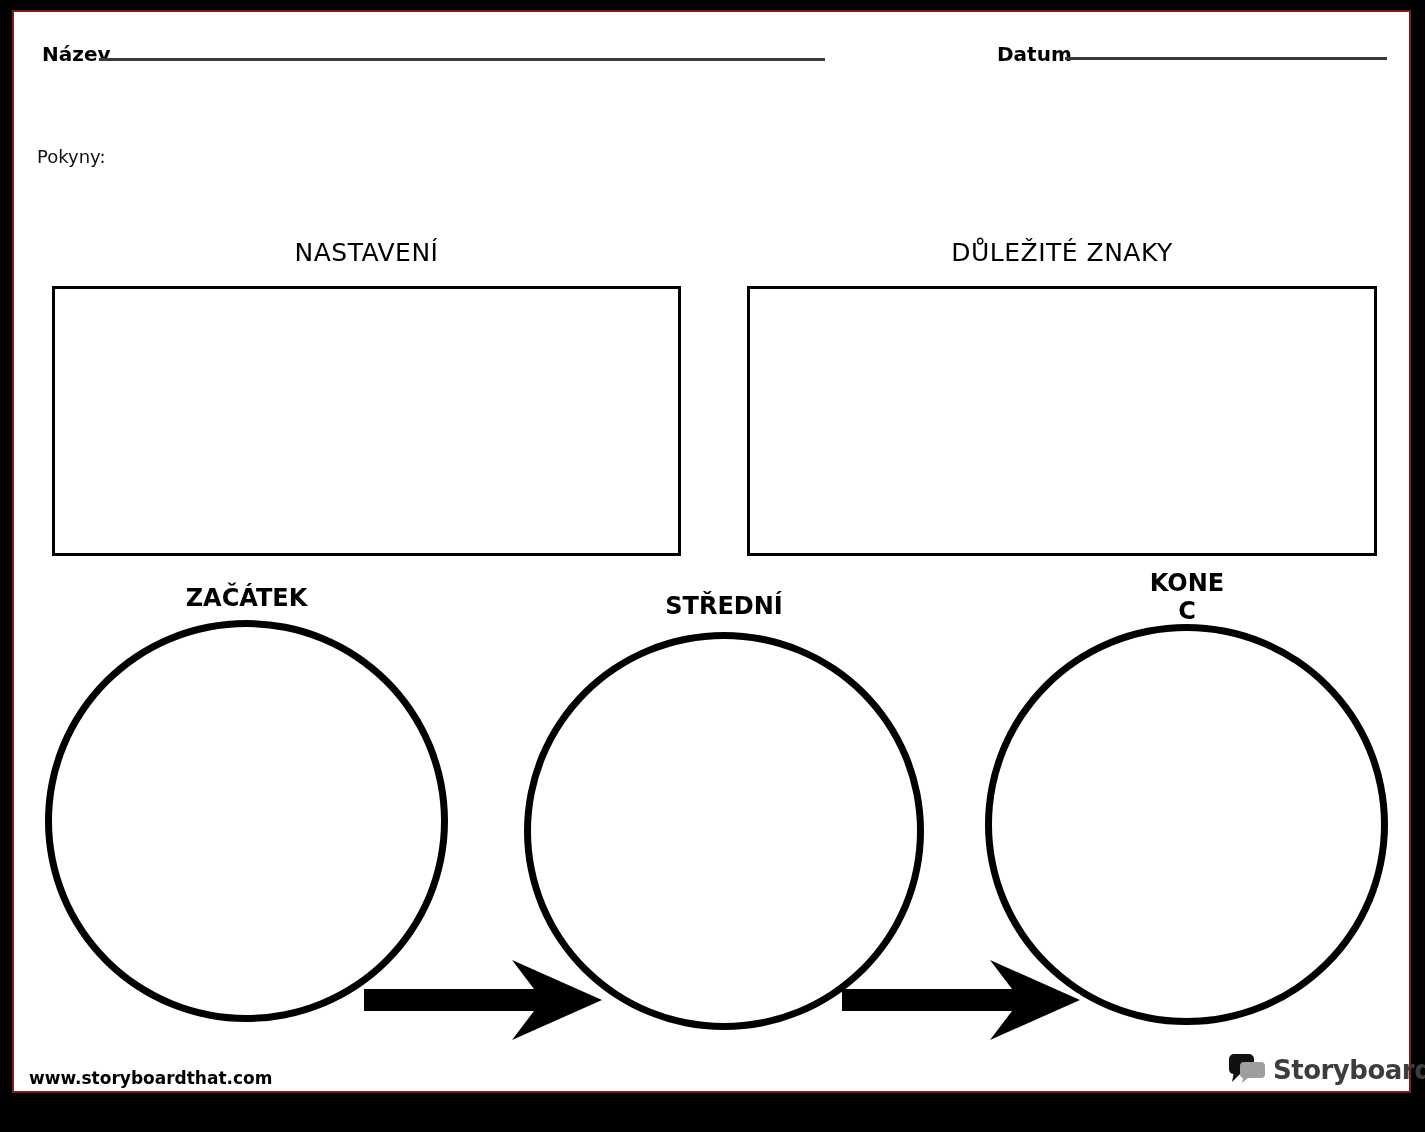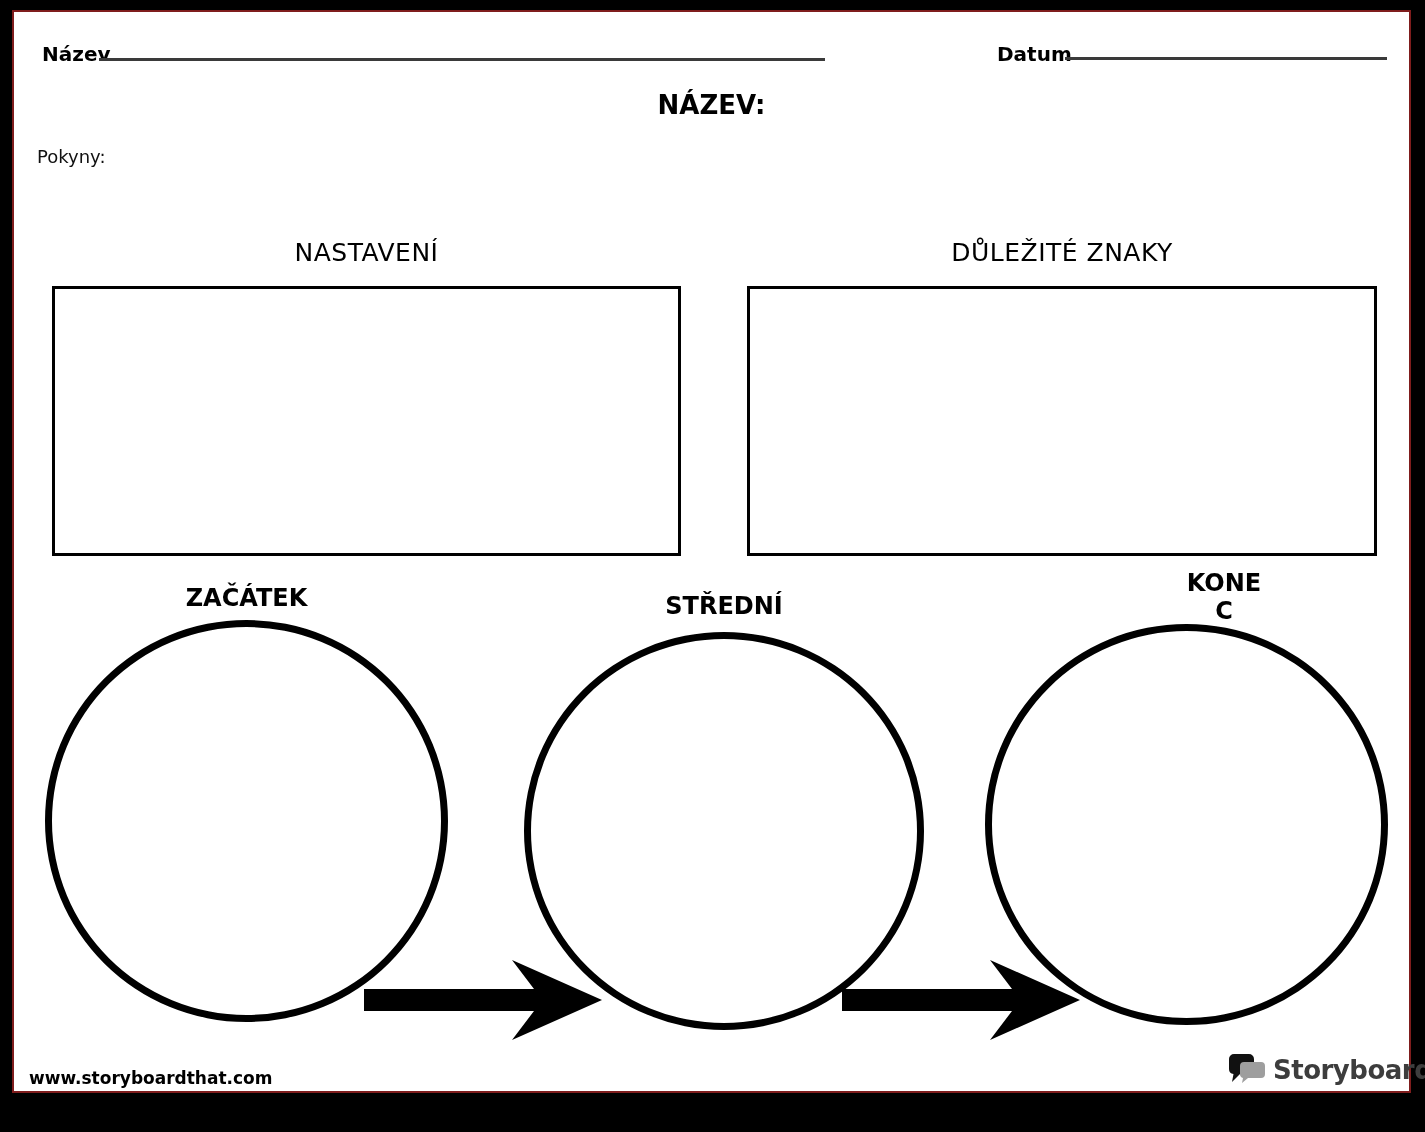--- a/index.html
+++ b/index.html
@@ -10,39 +10,38 @@
   }
   .abs { position:absolute; }
   .label-bold { font-weight:bold; font-size:20px; color:#000; }
   .fill-line { position:absolute; height:3px; background:#3a3a3a; }
   .page-title { position:absolute; left:0; width:100%; text-align:center; font-weight:bold; font-size:26px; color:#000; }
   .instructions { position:absolute; font-size:18px; color:#111; }
   .section-title { position:absolute; text-align:center; font-weight:normal; font-size:25px; letter-spacing:0.5px; color:#000; }
   .story-box { position:absolute; border:3px solid #000; background:#fff; }
   .circle { position:absolute; border:7px solid #000; border-radius:50%; background:#fff; }
   .circle-label { position:absolute; text-align:center; font-weight:bold; font-size:24px; color:#000; }
-  .circle-label.wrap { word-break:break-all; line-height:1.15;margin-left:37px; }
+  .circle-label.wrap { word-break:break-all; line-height:1.15; }
   .arrow-svg { position:absolute; }
   .site-url { position:absolute; font-weight:bold; font-size:17px; color:#000; }
   .logo { position:absolute; display:flex; align-items:center; }
   .logo-text { font-size:26px; font-weight:600; letter-spacing:-0.5px; white-space:nowrap; }
   .logo-text .dark { color:#3d3d3d; }
 </style>
 </head>
 <body>
 
 <div class="sheet">
 
   <span class="label-bold abs" style="left:28px; top:30px;">Název</span>
   <div class="fill-line" style="left:85px; top:46px; width:726px;"></div>
 
   <span class="label-bold abs" style="left:983px; top:30px;">Datum</span>
   <div class="fill-line" style="left:1051px; top:45px; width:322px;"></div>
 
-  <div class="page-title" style="top:78px;">NÁZEV:</div>
 
   <div class="instructions" style="left:23px; top:134px;">Pokyny:</div>
 
   <div class="section-title" style="left:38px; top:226px; width:629px;">NASTAVENÍ</div>
   <div class="story-box" style="left:38px; top:274px; width:629px; height:270px;"></div>
 
   <div class="section-title" style="left:733px; top:226px; width:630px;">DŮLEŽITÉ ZNAKY</div>
   <div class="story-box" style="left:733px; top:274px; width:630px; height:270px;"></div>
 
   <div class="circle-label" style="left:510px; top:580px; width:400px;">STŘEDNÍ</div>

